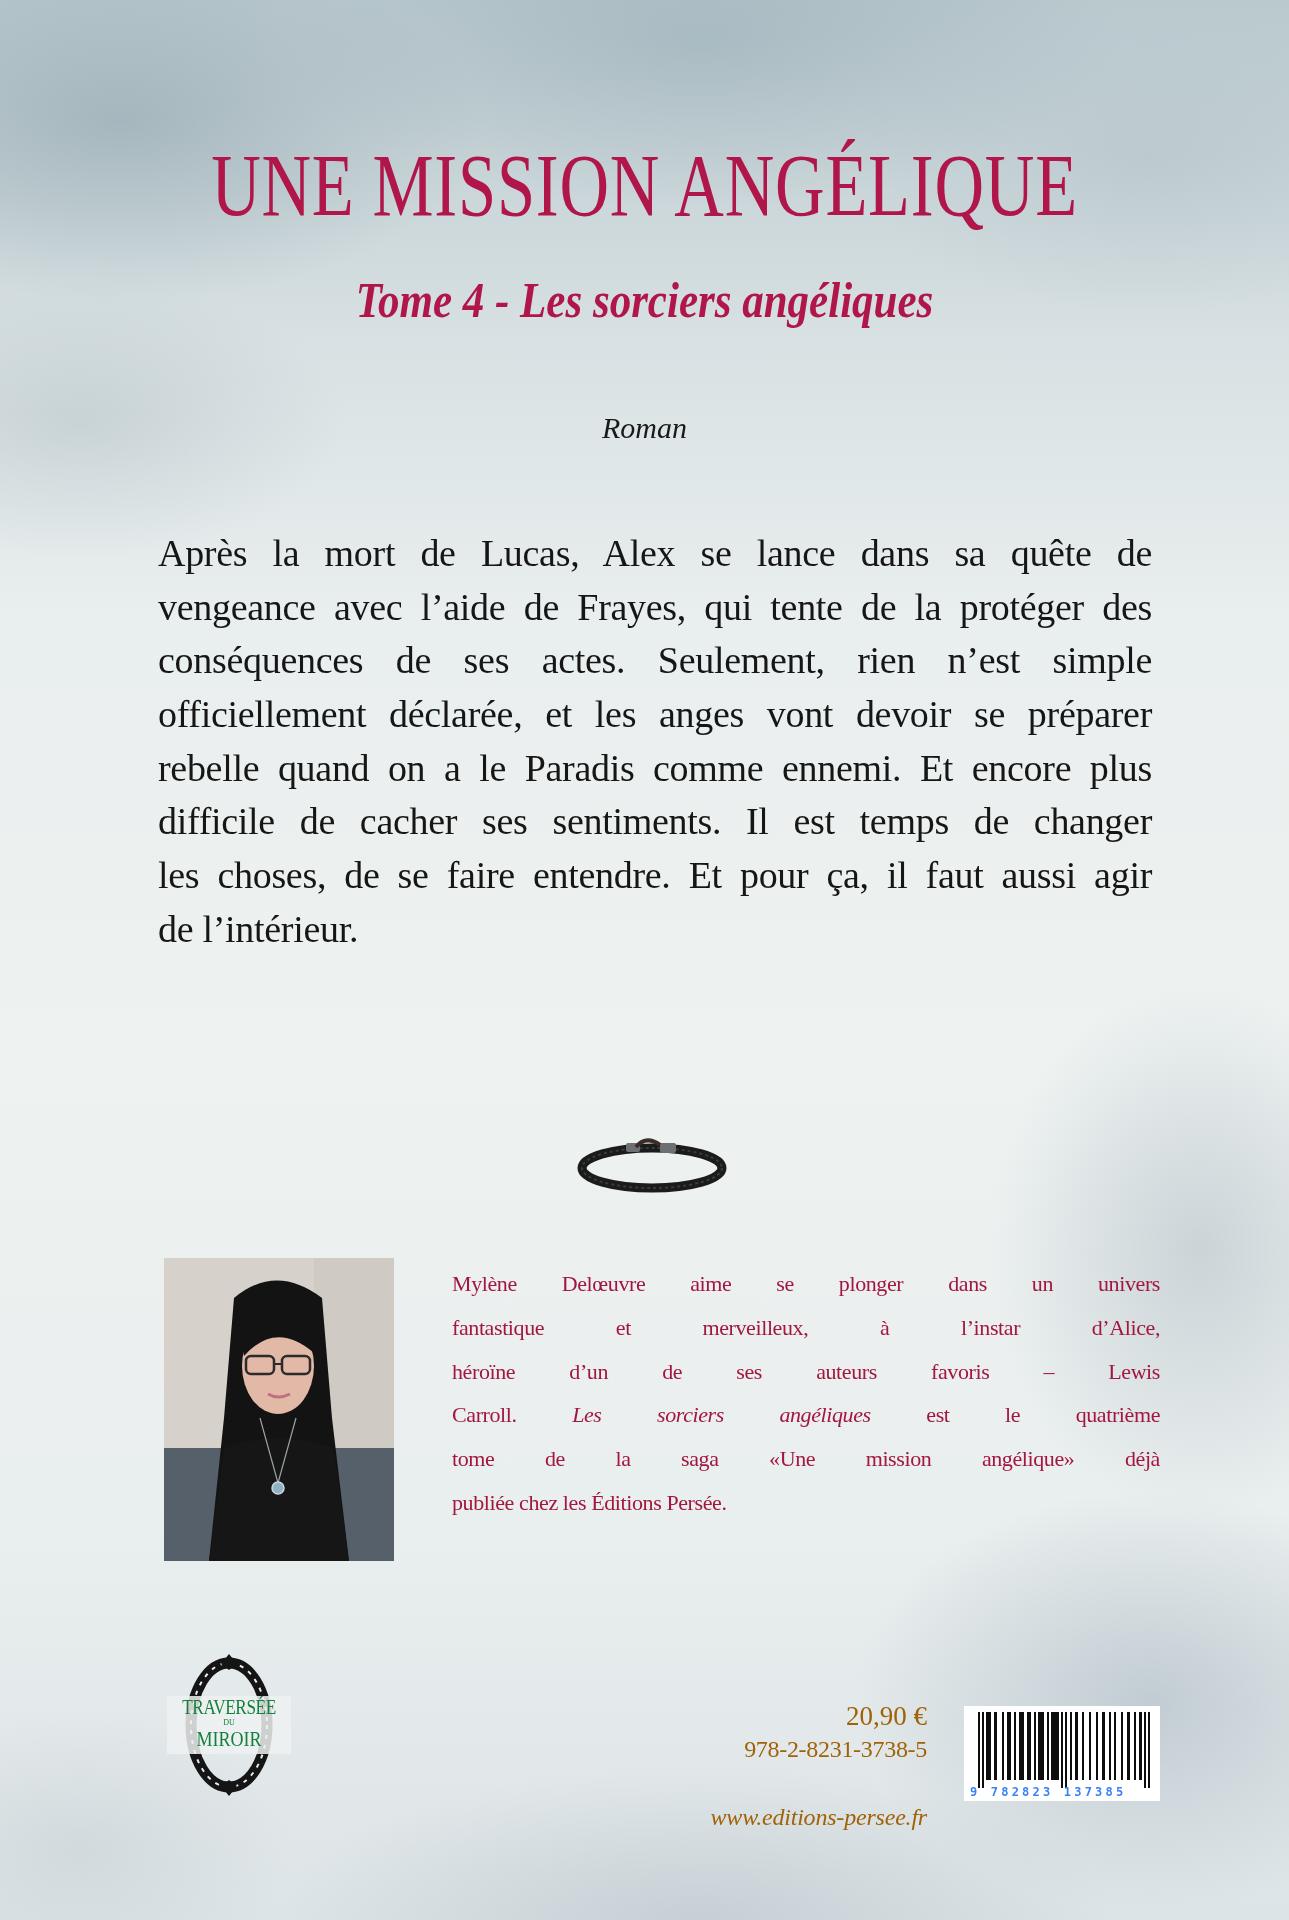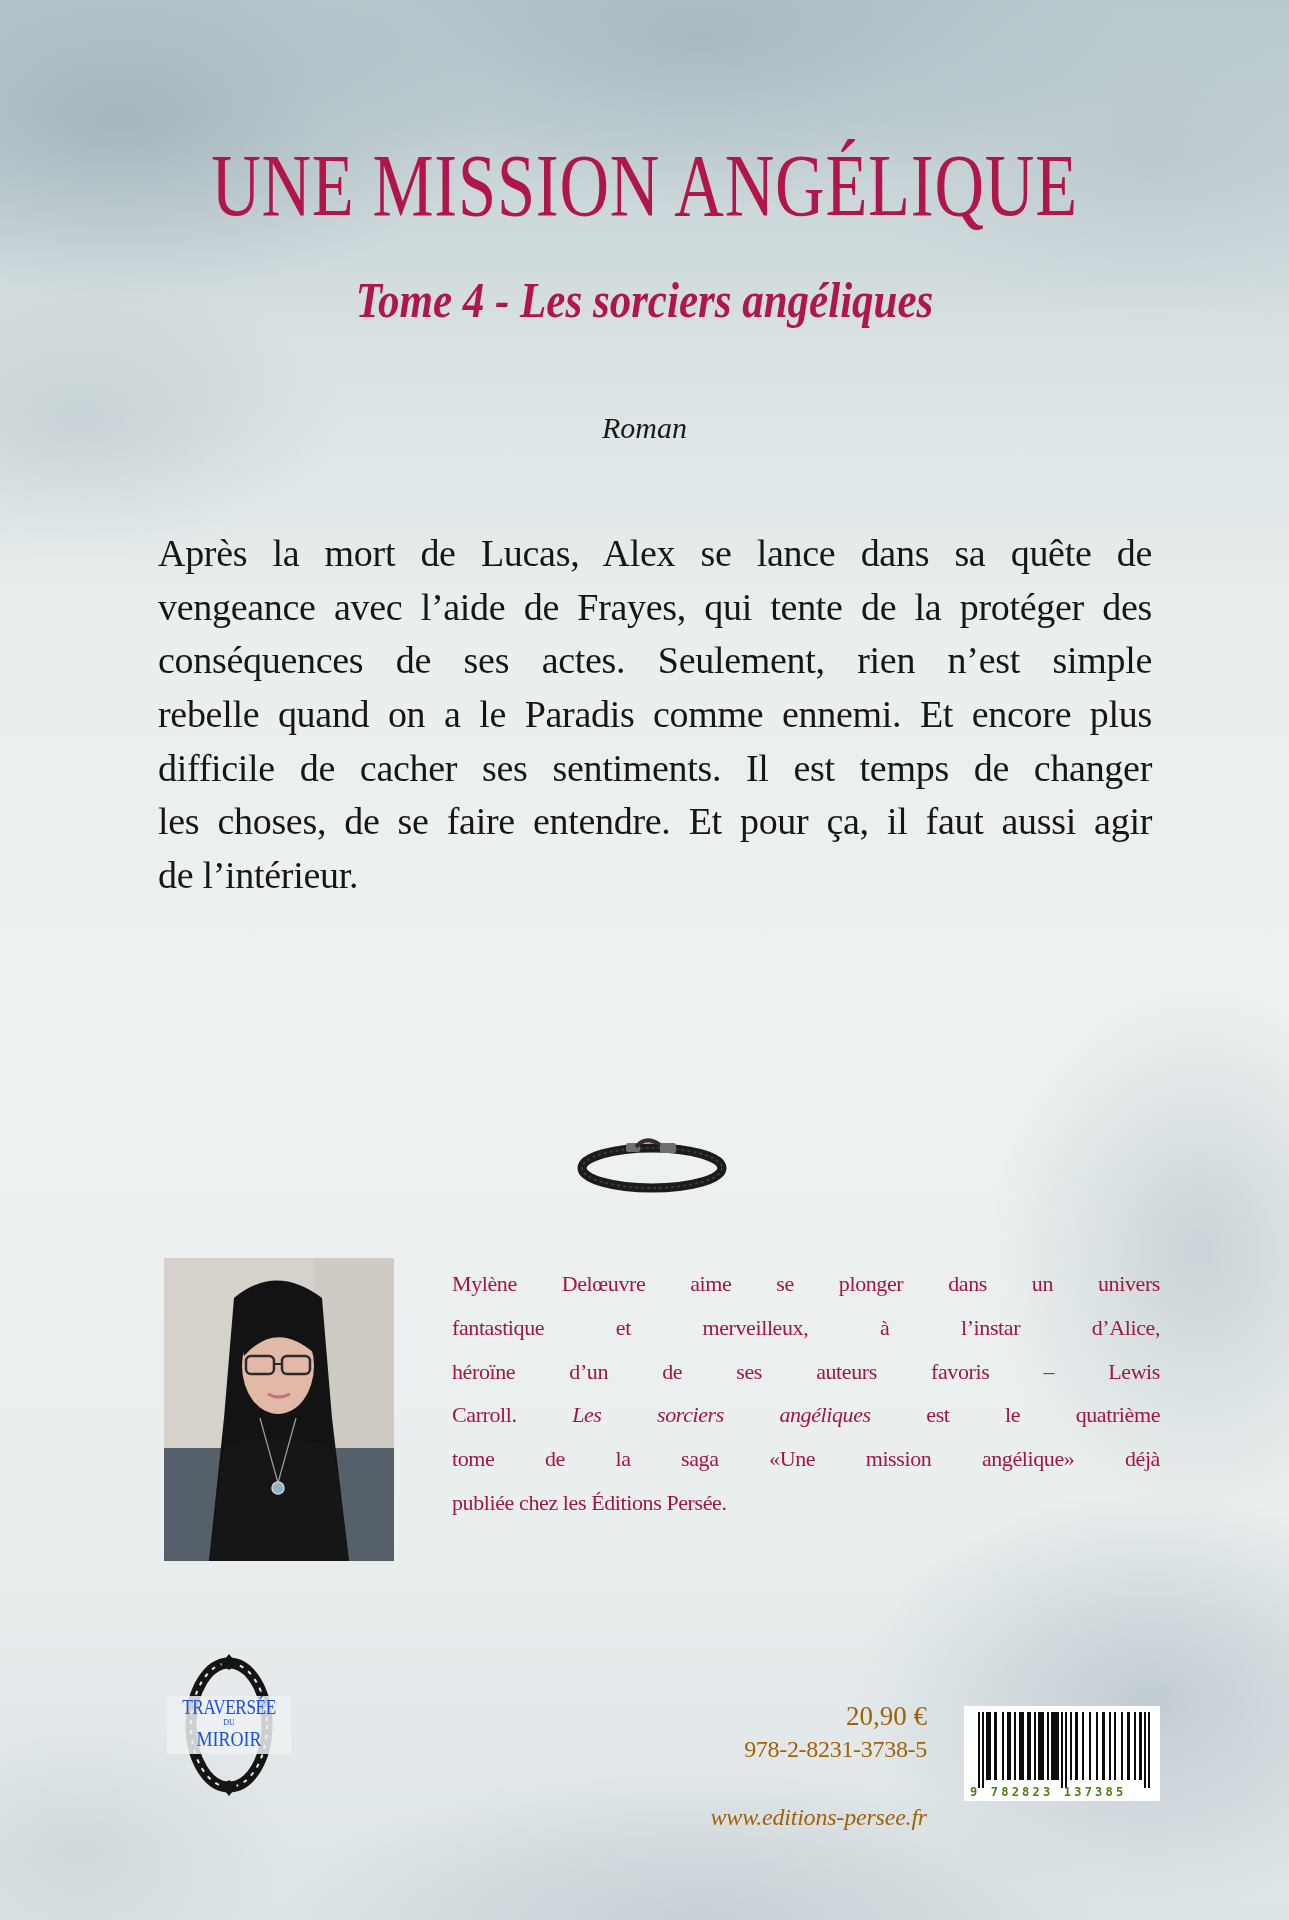--- a/index.html
+++ b/index.html
@@ -113,38 +113,39 @@
       position: absolute; left: 964px; top: 1706px; width: 196px; height: 95px;
       background: #ffffff;
     }
     .barcode svg { position: absolute; left: 0; top: 0; }
     .barcode-digits {
       position: absolute; left: 0; right: 0; bottom: 2px;
       font-family: "DejaVu Sans Mono", "Liberation Mono", monospace;
       font-weight: bold;
       font-size: 12px;
       letter-spacing: 3.2px;
-      color: #4d7c0f;
+      color: #3b82f6;
       padding-left: 6px;
       white-space: nowrap;
     }
   </style>
 </head>
 <body>
 
 <div class="sky"></div>
 
 <h1 class="title">UNE MISSION ANGÉLIQUE</h1>
 <h2 class="subtitle">Tome 4 - Les sorciers angéliques</h2>
 <div class="genre">Roman</div>
 
 <div class="synopsis">
   <span class="line">Après la mort de Lucas, Alex se lance dans sa quête de</span>
   <span class="line">vengeance avec l’aide de Frayes, qui tente de la protéger des</span>
   <span class="line">conséquences de ses actes. Seulement, rien n’est simple</span>
+  <span class="line">officiellement déclarée, et les anges vont devoir se préparer</span>
   <span class="line">rebelle quand on a le Paradis comme ennemi. Et encore plus</span>
   <span class="line">difficile de cacher ses sentiments. Il est temps de changer</span>
   <span class="line">les choses, de se faire entendre. Et pour ça, il faut aussi agir</span>
   <span class="line last">de l’intérieur.</span>
 </div>
 
 <div class="ornament">
   <svg width="156" height="62" viewBox="0 0 156 62">
     <ellipse cx="78" cy="33" rx="70" ry="20" fill="none" stroke="#1b1b1b" stroke-width="9"></ellipse>
     <ellipse cx="78" cy="33" rx="70" ry="20" fill="none" stroke="#3a3a3a" stroke-width="2" stroke-dasharray="3 3"></ellipse>
@@ -182,21 +183,21 @@
 </div>
 
 <div class="publisher-logo">
   <svg width="132" height="146" viewBox="0 0 132 146">
     <ellipse cx="66" cy="73" rx="38" ry="62" fill="none" stroke="#151515" stroke-width="11"></ellipse>
     <ellipse cx="66" cy="73" rx="38" ry="62" fill="none" stroke="#e8ecec" stroke-width="2" stroke-dasharray="4 6"></ellipse>
     <path d="M66 2 L58 12 L66 18 L74 12 Z" fill="#151515"></path>
     <path d="M66 144 L58 134 L66 128 L74 134 Z" fill="#151515"></path>
     <rect x="4" y="44" width="124" height="58" fill="#eef1f1" opacity="0.85"></rect>
   </svg>
-  <div style="position:absolute;left:0;right:0;top:44px;text-align:center;color:#1d4ed8;font-family:'Liberation Serif','DejaVu Serif',serif;">
+  <div style="position:absolute;left:0;right:0;top:44px;text-align:center;color:#15803d;font-family:'Liberation Serif','DejaVu Serif',serif;">
     <div style="font-size:21px;line-height:22px;transform:scaleX(0.82);letter-spacing:-0.5px;">TRAVERSÉE</div>
     <div style="font-size:8px;line-height:9px;">DU</div>
     <div style="font-size:22px;line-height:23px;transform:scaleX(0.82);">MIROIR</div>
   </div>
 </div>
 
 <div class="price-block">
   <span class="price">20,90 €</span>
   <span class="isbn">978-2-8231-3738-5</span>
   <span class="url">www.editions-persee.fr</span>

